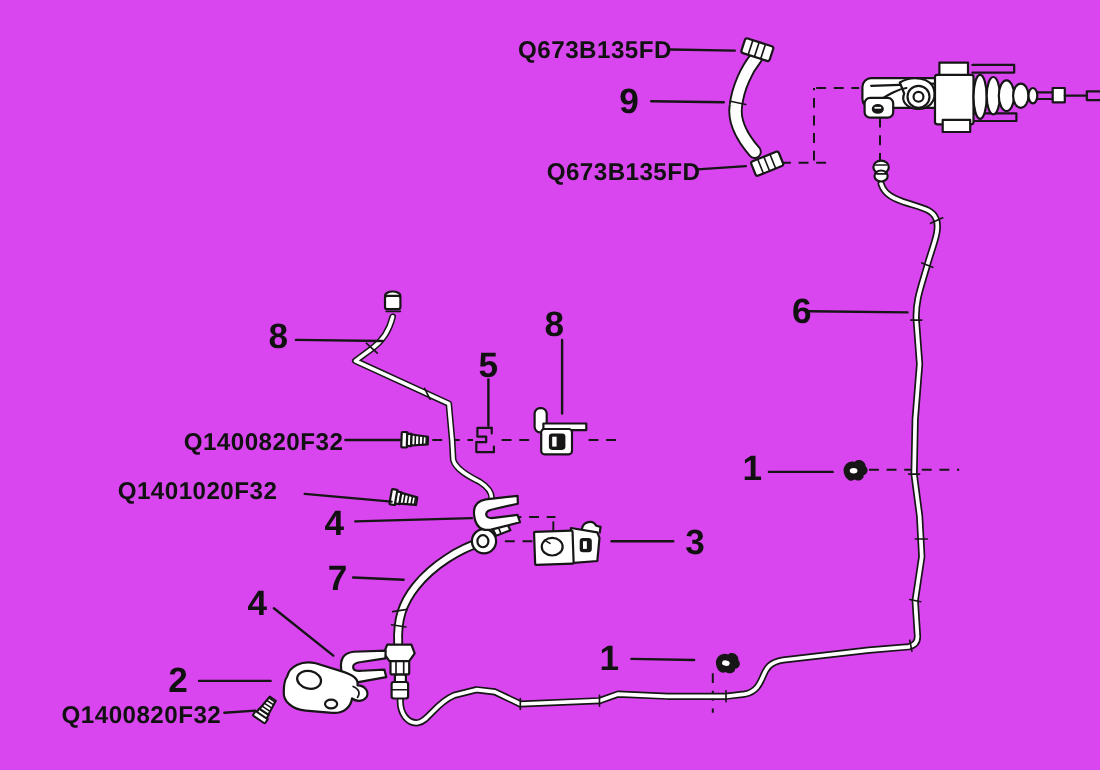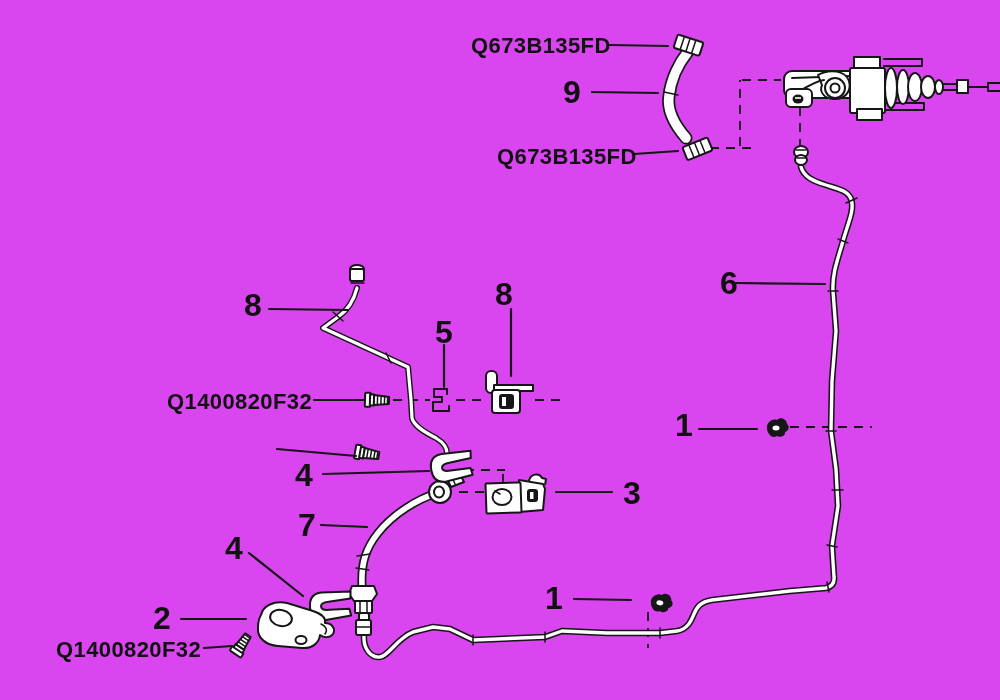--- a/index.html
+++ b/index.html
@@ -206,20 +206,21 @@
 </svg>
 
   <div class="lbl pn" style="left:471px;top:33px;">Q673B135FD</div>
   <div class="lbl num" style="left:563px;top:74px;">9</div>
   <div class="lbl pn" style="left:497px;top:144px;">Q673B135FD</div>
   <div class="lbl num" style="left:244px;top:287px;">8</div>
   <div class="lbl num" style="left:495px;top:276px;">8</div>
   <div class="lbl num" style="left:435px;top:314px;">5</div>
   <div class="lbl num" style="left:720px;top:265px;">6</div>
   <div class="lbl pn" style="left:167px;top:389px;">Q1400820F32</div>
+  <div class="lbl pn" style="left:107px;top:434px;">Q1401020F32</div>
   <div class="lbl num" style="left:295px;top:457px;">4</div>
   <div class="lbl num" style="left:675px;top:407px;">1</div>
   <div class="lbl num" style="left:298px;top:507px;">7</div>
   <div class="lbl num" style="left:623px;top:475px;">3</div>
   <div class="lbl num" style="left:225px;top:530px;">4</div>
   <div class="lbl num" style="left:545px;top:580px;">1</div>
   <div class="lbl num" style="left:153px;top:600px;">2</div>
   <div class="lbl pn" style="left:56px;top:637px;">Q1400820F32</div>
 </div>
 

